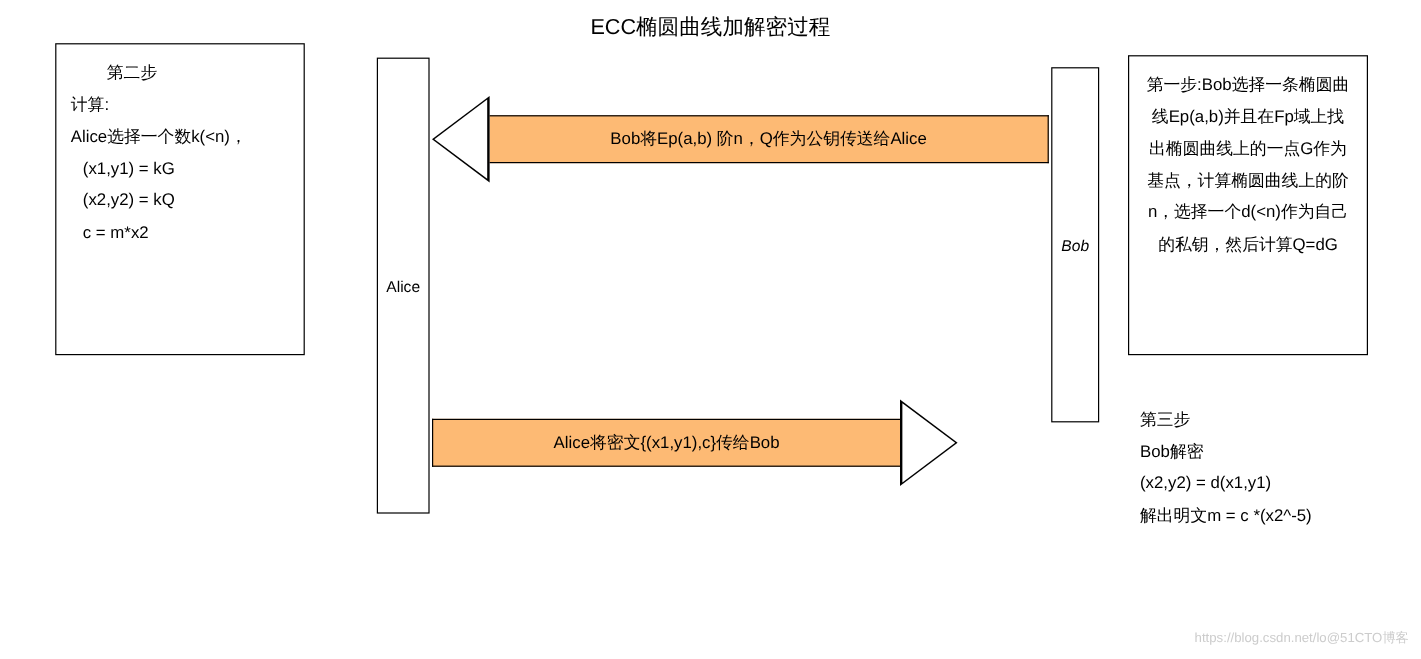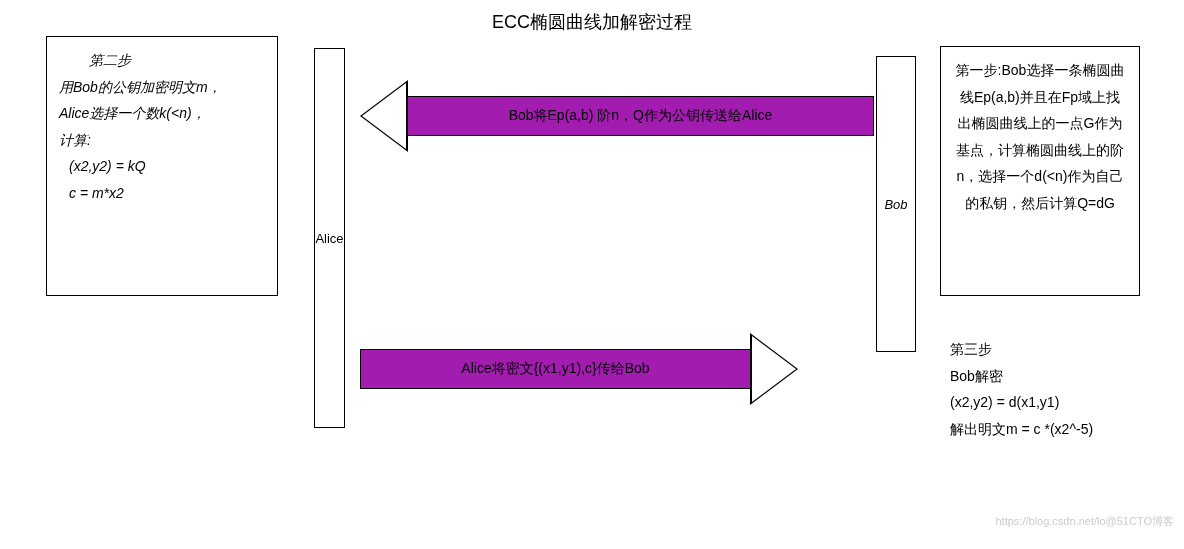--- a/index.html
+++ b/index.html
@@ -24,23 +24,22 @@
   .box {
     position: absolute;
     border: 1.5px solid #000;
     padding: 10px 12px;
     line-height: 1.9;
     background: #fff;
   }
   .step2 {
     left: 46px;
     top: 36px;
-    width: 232px;
+    width: 208px;
     height: 260px;
-    font-style: italic;
   }
   .step2 .head {
     text-align: left;
     padding-left: 30px;
   }
   .step2 .formula {
     padding-left: 10px;
   }
   .step1 {
     left: 940px;
@@ -57,37 +56,37 @@
   }
   .pillar {
     position: absolute;
     border: 1.5px solid #000;
     background: #fff;
     display: flex;
     align-items: center;
     justify-content: center;
     font-size: 13px;
   }
-  .alice { left: 314px; top: 48px; width: 31px; height: 380px; }
+  .alice { left: 314px; top: 48px; width: 44px; height: 380px; }
   .bob   { left: 876px; top: 56px; width: 40px; height: 296px; font-style: italic; }
 
   .arrow-wrap {
     position: absolute;
     display: flex;
     align-items: center;
   }
   .arrow-body {
     height: 40px;
     border-top: 1.5px solid #000;
     border-bottom: 1.5px solid #000;
     display: flex;
     align-items: center;
     justify-content: center;
     font-size: 14px;
-    background: #a21caf;
+    background: #fdba74;
   }
   .arrow-head {
     width: 0; height: 0;
   }
   
   .top-arrow { left: 360px; top: 80px; }
   .top-arrow .arrow-head {
     border-top: 36px solid transparent;
     border-bottom: 36px solid transparent;
     border-right: 48px solid #000;
@@ -121,35 +120,35 @@
     content: "";
     position: absolute;
     right: 2px; top: -33px;
     border-top: 33px solid transparent;
     border-bottom: 33px solid transparent;
     border-left: 44px solid #fff;
   }
   .watermark {
     position: absolute;
     right: 10px;
-    bottom: 20px;
+    bottom: 10px;
     font-size: 11px;
     color: #ccc;
   }
 </style>
 </head>
 <body>
 
 <div class="title">ECC椭圆曲线加解密过程</div>
 
 <div class="box step2">
   <div class="head">第二步</div>
-  <div>用Bob的公钥加密明文m，</div>
+  <div>计算:</div>
   <div>Alice选择一个数k(&lt;n)，</div>
-  <div>计算:</div>
+  <div class="formula">(x1,y1)  = kG</div>
   <div class="formula">(x2,y2)  = kQ</div>
   <div class="formula">c = m*x2</div>
 </div>
 
 <div class="pillar alice">
   <span>Alice</span>
 </div>
 
 <div class="pillar bob">
   <span>Bob</span>

